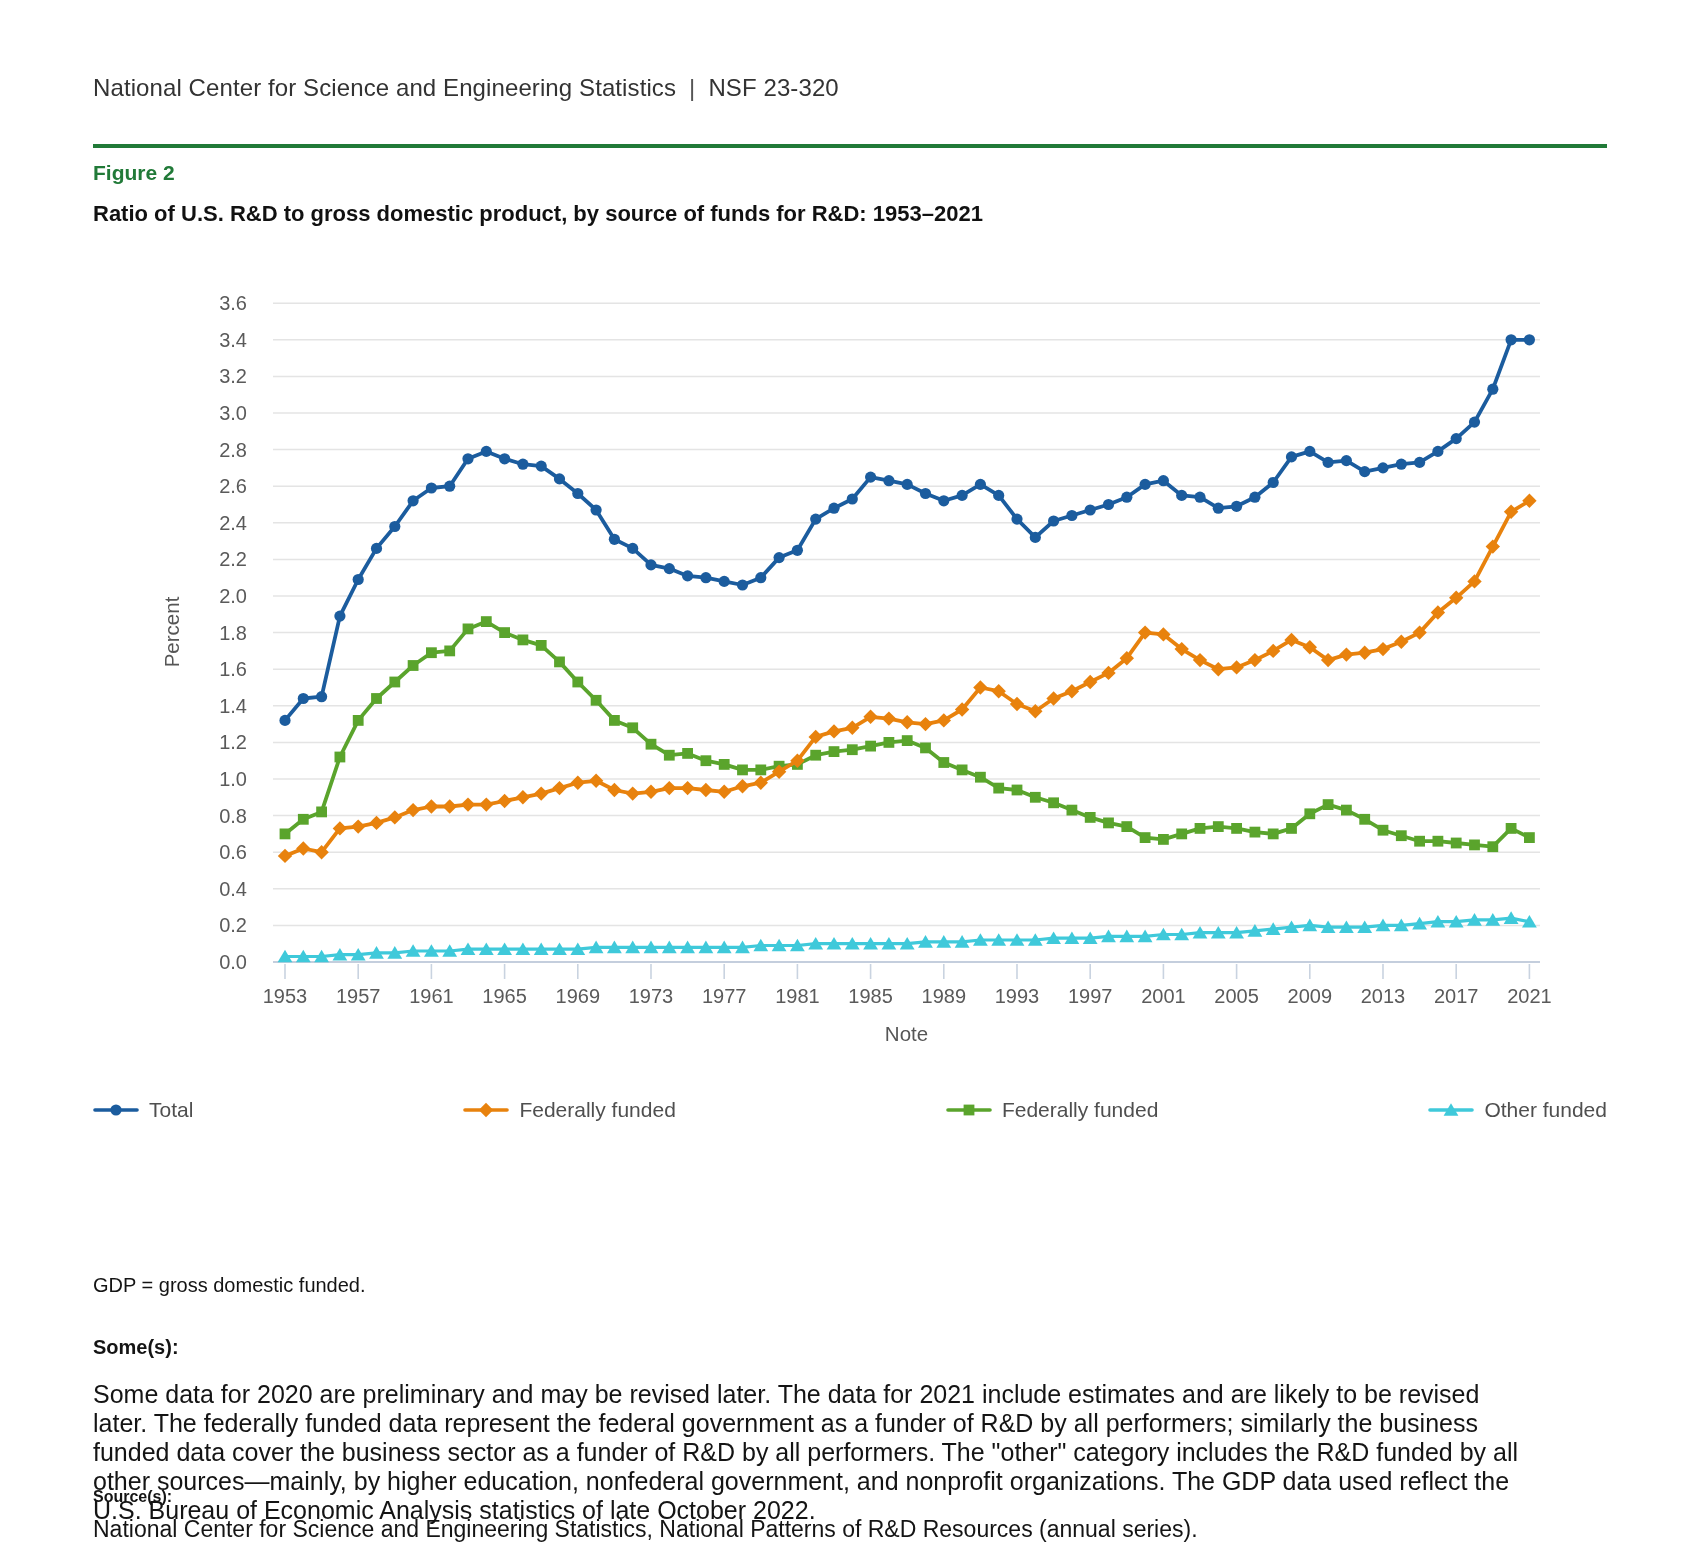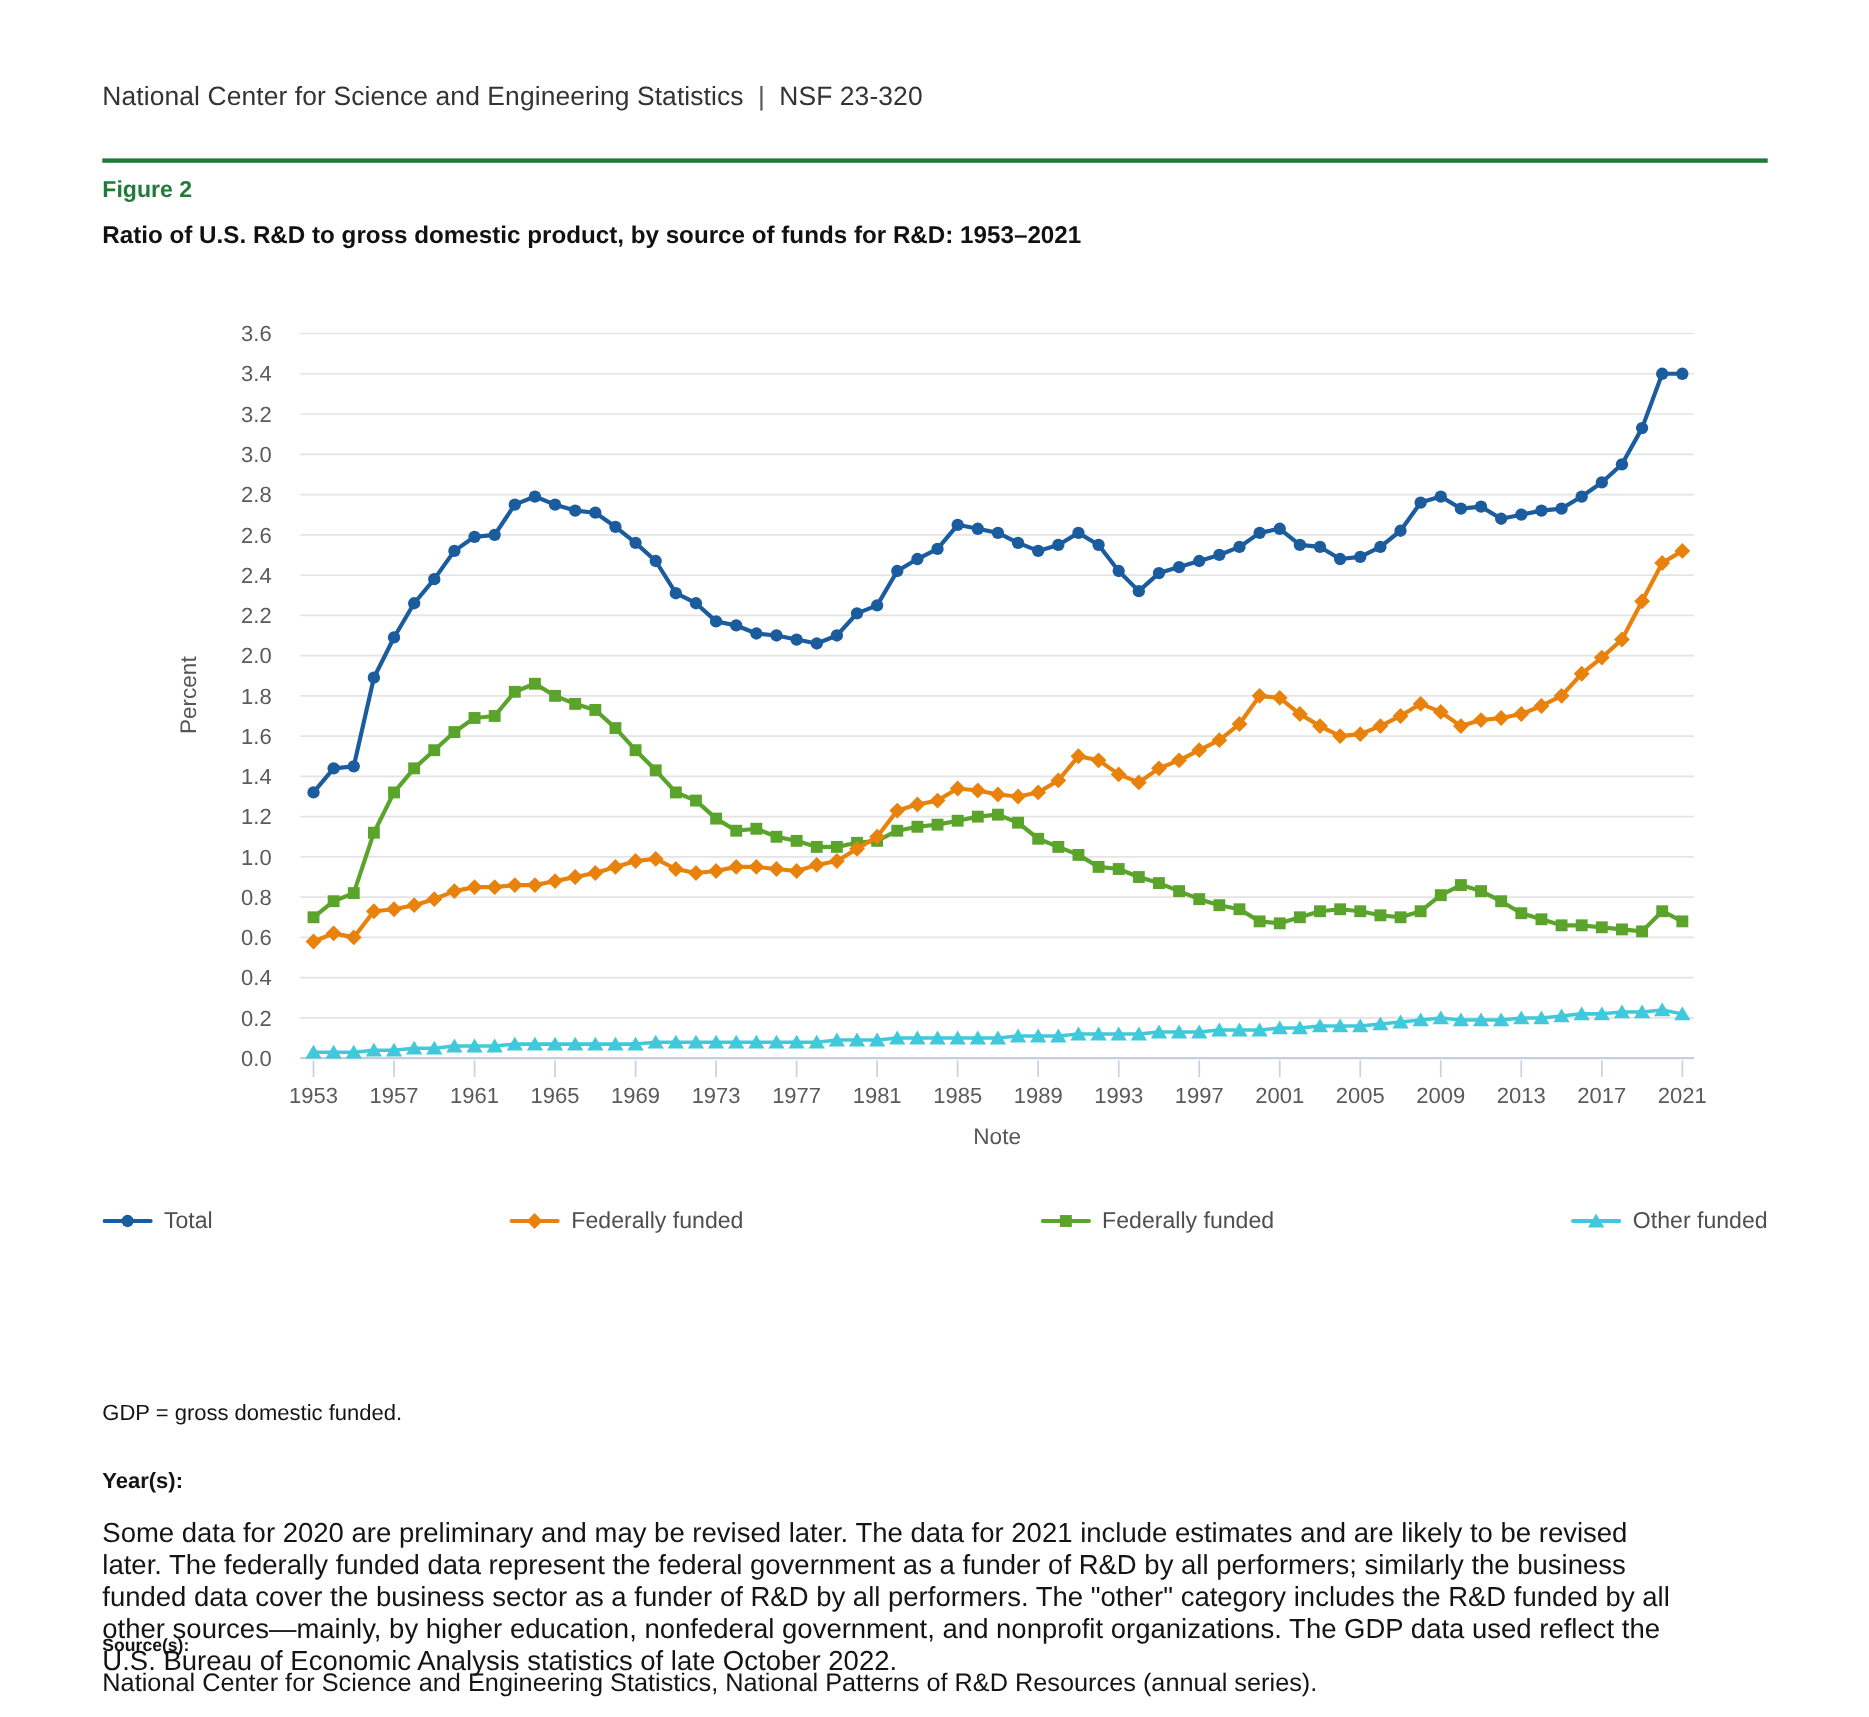--- a/index.html
+++ b/index.html
@@ -437,16 +437,16 @@
     <div class="legend-item">
       <svg width="46" height="20">
         <line x1="2" x2="44" y1="10" y2="10" stroke="#3fc9da" stroke-width="3.6" stroke-linecap="round"></line>
         <path d="M23 3.2L30.4 15.8L15.6 15.8Z" fill="#3fc9da"></path>
       </svg>
       <span>Other funded</span>
     </div>
   </div>
 
 <div class="abs gdp-note">GDP = gross domestic funded.</div>
-<div class="abs notes-label">Year(s):</div>
+<div class="abs notes-label">Some(s):</div>
 <div class="abs notes-body">Some data for 2020 are preliminary and may be revised later. The data for 2021 include estimates and are likely to be revised later. The federally funded data represent the federal government as a funder of R&amp;D by all performers; similarly the business funded data cover the business sector as a funder of R&amp;D by all performers. The "other" category includes the R&amp;D funded by all other sources—mainly, by higher education, nonfederal government, and nonprofit organizations. The GDP data used reflect the U.S. Bureau of Economic Analysis statistics of late October 2022.</div>
 <div class="abs sources-label">Source(s):</div>
 <div class="abs sources-body">National Center for Science and Engineering Statistics, National Patterns of R&amp;D Resources (annual series).</div>
 
 </body></html>

